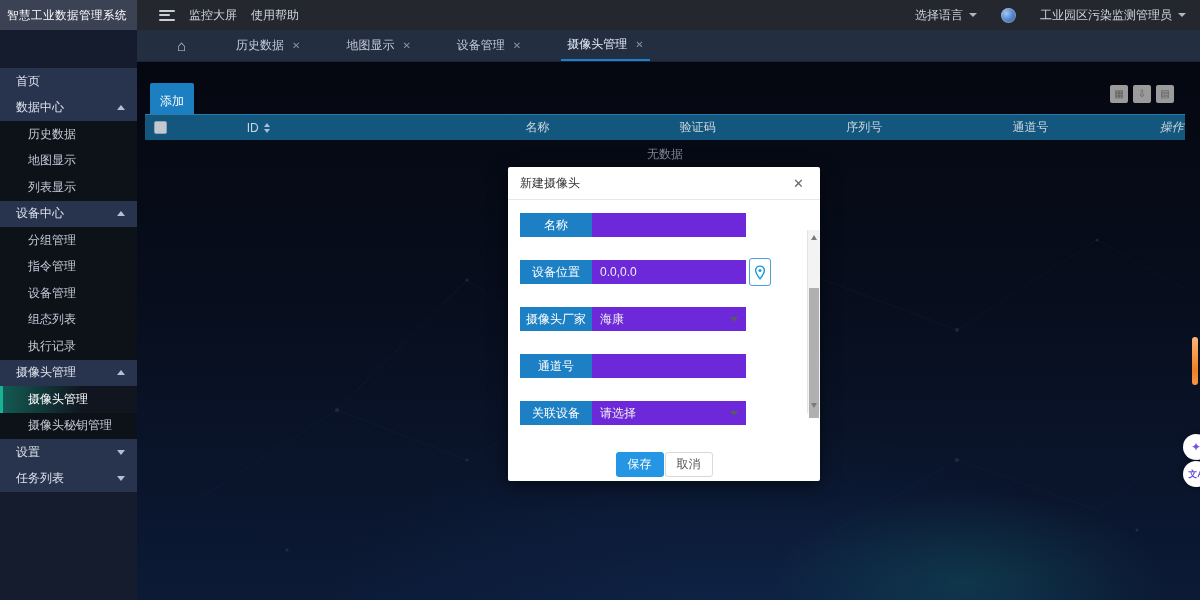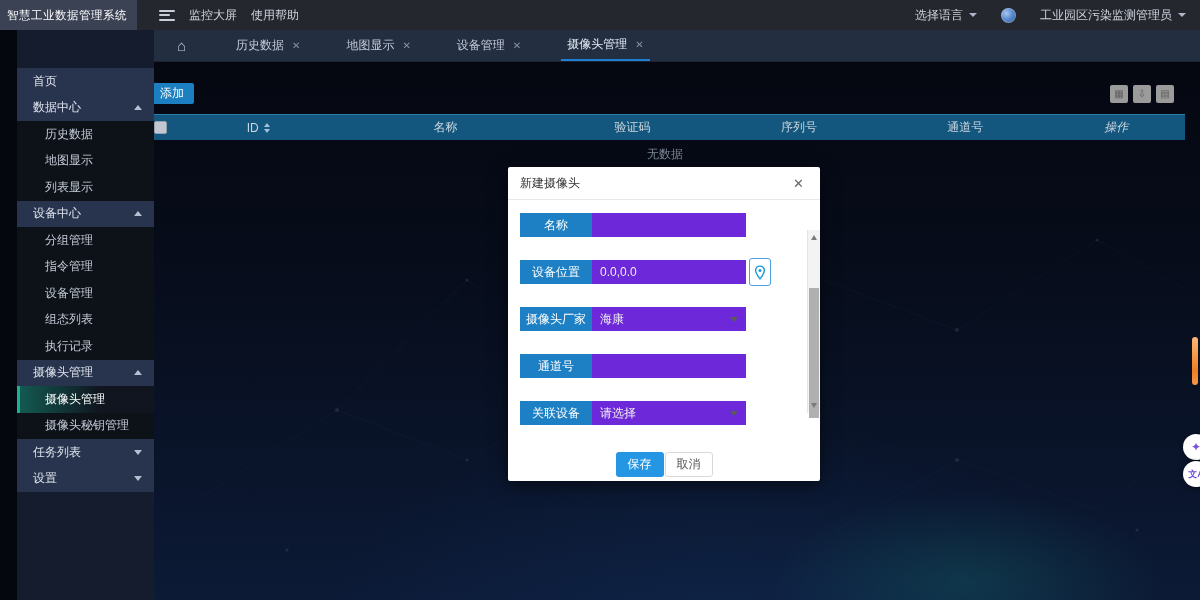--- a/index.html
+++ b/index.html
@@ -20,21 +20,21 @@
   .hamburger i:nth-child(2){ width:11px; }
   .topnav-item { color:#ced3dc; cursor:pointer; }
   .topnav-right { margin-left:auto; display:flex; align-items:center; gap:24px; padding-right:14px; }
   .caret-down { display:inline-block; width:0; height:0; border-left:4px solid transparent; border-right:4px solid transparent;
                 border-top:4px solid #aeb6c6; margin-left:6px; vertical-align:middle; }
   .globe { width:15px; height:15px; border-radius:50%;
            background:radial-gradient(circle at 35% 35%, #a8c6ee 0%, #5a8bd0 45%, #2e4e86 100%);
            box-shadow:inset 0 0 0 1px rgba(255,255,255,.25); cursor:pointer; }
 
   
-  .sidebar { position:absolute; top:30px; left:0; width:137px; bottom:0; background:#151c2d; padding-top:38px; z-index:20;margin-left:17px; }
+  .sidebar { position:absolute; top:30px; left:0; width:137px; bottom:0; background:#151c2d; padding-top:38px; z-index:20; }
   .side-item { height:26.5px; display:flex; align-items:center; padding:0 12px 0 16px; cursor:pointer; }
   .side-item.group { background:#28334e; color:#dde3ec; }
   .side-item.child { background:#0d1219; color:#c3cad6; padding-left:28px; }
   .side-item .side-label { flex:1; white-space:nowrap; overflow:hidden; }
   .side-item.active { color:#fff;
     background:linear-gradient(90deg, rgba(23,179,148,.45) 0%, rgba(16,22,35,0) 60%), #10151f;
     box-shadow:inset 3px 0 0 #17b394; }
   .tri { width:0; height:0; border-left:4px solid transparent; border-right:4px solid transparent; }
   .tri.up   { border-bottom:5px solid #b6bfcf; }
   .tri.down { border-top:5px solid #b6bfcf; }
@@ -50,28 +50,28 @@
 
   .tabbar { position:relative; height:32px; background:#242e41; border-bottom:1px solid #1a2233;
             display:flex; align-items:stretch; padding-left:30px; z-index:5; }
   .home-tab { display:flex; align-items:center; padding:0 10px; color:#c2cad8; font-size:15px; cursor:pointer; }
   .tab { display:flex; align-items:center; margin-left:34px; padding:0 6px; color:#c2cad8; cursor:pointer; }
   .tab .tab-close { margin-left:8px; color:#8593a5; font-size:10px; }
   .tab.active { color:#e4ebf6; border-bottom:2px solid #1e80d2; }
 
   .content { position:relative; height:calc(100% - 33px); }
   .btn-add { position:absolute; top:21px; left:13px; background:#1b7fc2; color:#fff; border:none;
-             font-size:12px; padding:2px 10px; border-radius:2px; cursor:pointer; font-family:inherit; }
+             font-size:12px; padding:10px 10px; border-radius:2px; cursor:pointer; font-family:inherit; }
   .table-tools { position:absolute; top:23px; right:26px; display:flex; gap:5px; }
   .tool-btn { width:18px; height:18px; background:#9b9b9b; border:none; border-radius:2px; color:#5f5f5f;
               font-size:10px; line-height:18px; text-align:center; cursor:pointer; padding:0; }
 
   .table-head { position:absolute; top:52px; left:8px; right:15px; height:26px; background:#14577e;
                 border-top:1px solid #2c7cab; display:flex; align-items:center; color:#cdd6de; }
-  .th { text-align:center; white-space:nowrap; }
+  .th { text-align:right; white-space:nowrap; }
   .th-check { width:30px; display:flex; justify-content:center; }
   .checkbox { width:13px; height:13px; background:#c2c8d1; border:1px solid #97a1ad; border-radius:2px; cursor:pointer; }
   .th-id { width:16%; display:flex; align-items:center; justify-content:center; gap:5px; }
   .sort { display:flex; flex-direction:column; gap:2px; cursor:pointer; }
   .sort .tri { border-left-width:3.5px; border-right-width:3.5px; }
   .sort .tri.up { border-bottom:4px solid #9fc3dc; }
   .sort .tri.down { border-top:4px solid #9fc3dc; }
   .th-name{width:20%;} .th-code{width:16%;} .th-serial{width:16%;} .th-channel{width:16%;} .th-actions{width:13%;font-style:italic;}
   .empty-row { position:absolute; top:84px; left:8px; right:15px; text-align:center; color:#7d8796; }
 
@@ -172,25 +172,25 @@
     <span class="side-label">摄像头管理</span>
     <span class="tri up"></span>
   </div>
   <div class="side-item child active">
     <span class="side-label">摄像头管理</span>
   </div>
   <div class="side-item child">
     <span class="side-label">摄像头秘钥管理</span>
   </div>
   <div class="side-item group">
+    <span class="side-label">设置</span>
+    <span class="tri down"></span>
+  </div>
+  <div class="side-item group">
     <span class="side-label">任务列表</span>
-    <span class="tri down"></span>
-  </div>
-  <div class="side-item group">
-    <span class="side-label">设置</span>
     <span class="tri down"></span>
   </div>
 </aside>
 
 <main class="main">
   <svg class="mesh" viewBox="0 0 1063 570" width="1063" height="570">
     <g stroke="#5d7aa8" stroke-opacity="0.06" fill="none">
       <polyline points="60,470 200,380 330,430 470,350 610,420"></polyline>
       <polyline points="520,300 660,240 820,300 960,210 1050,260"></polyline>
       <polyline points="200,380 330,250 470,350"></polyline>

